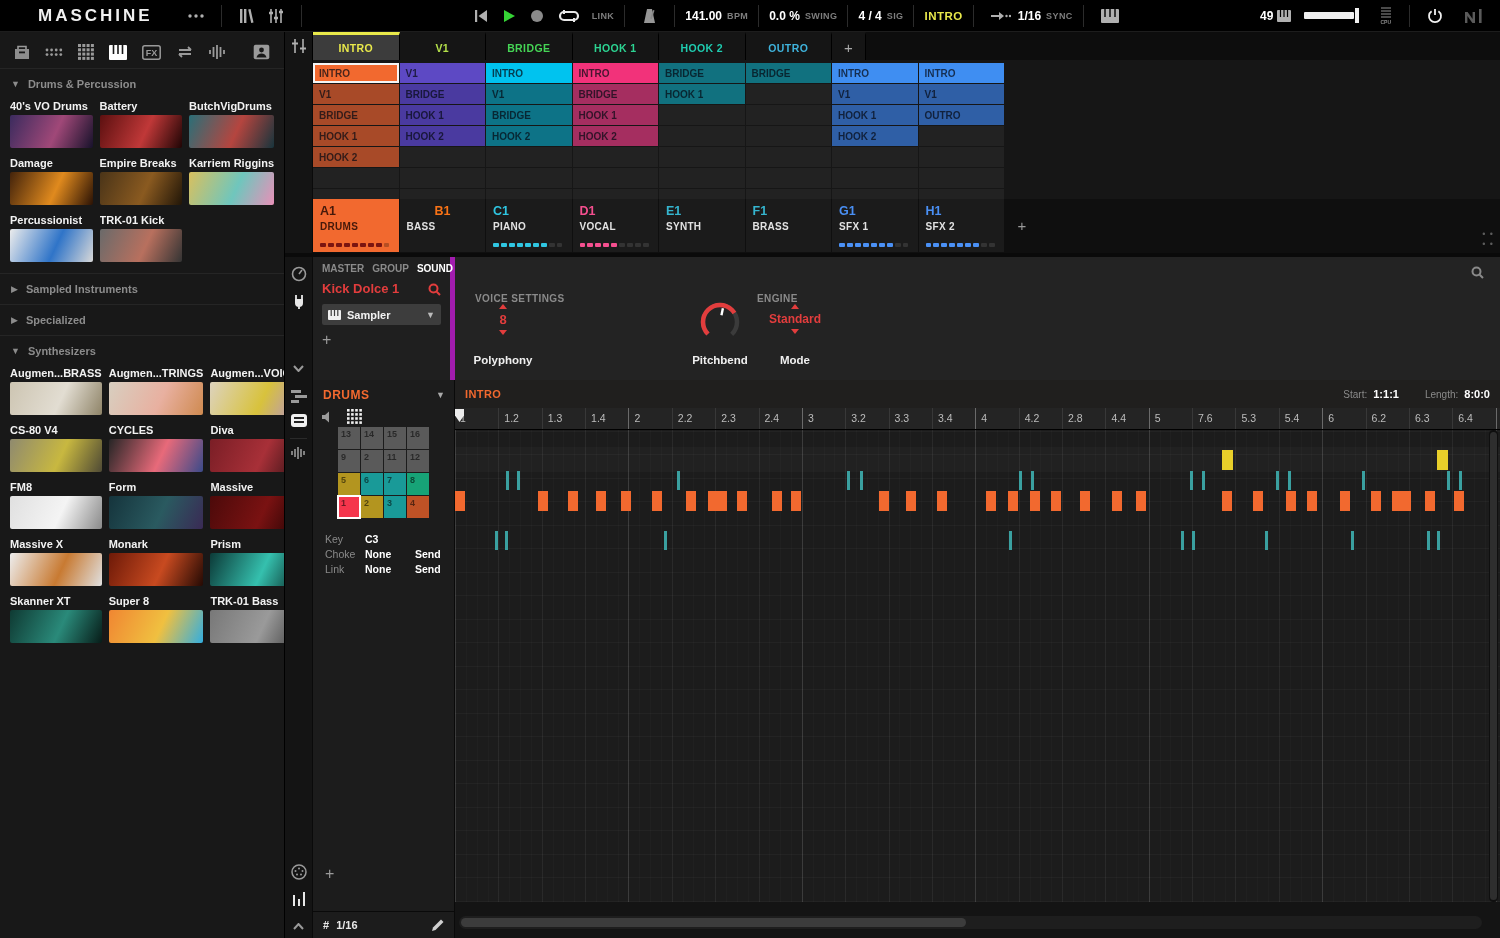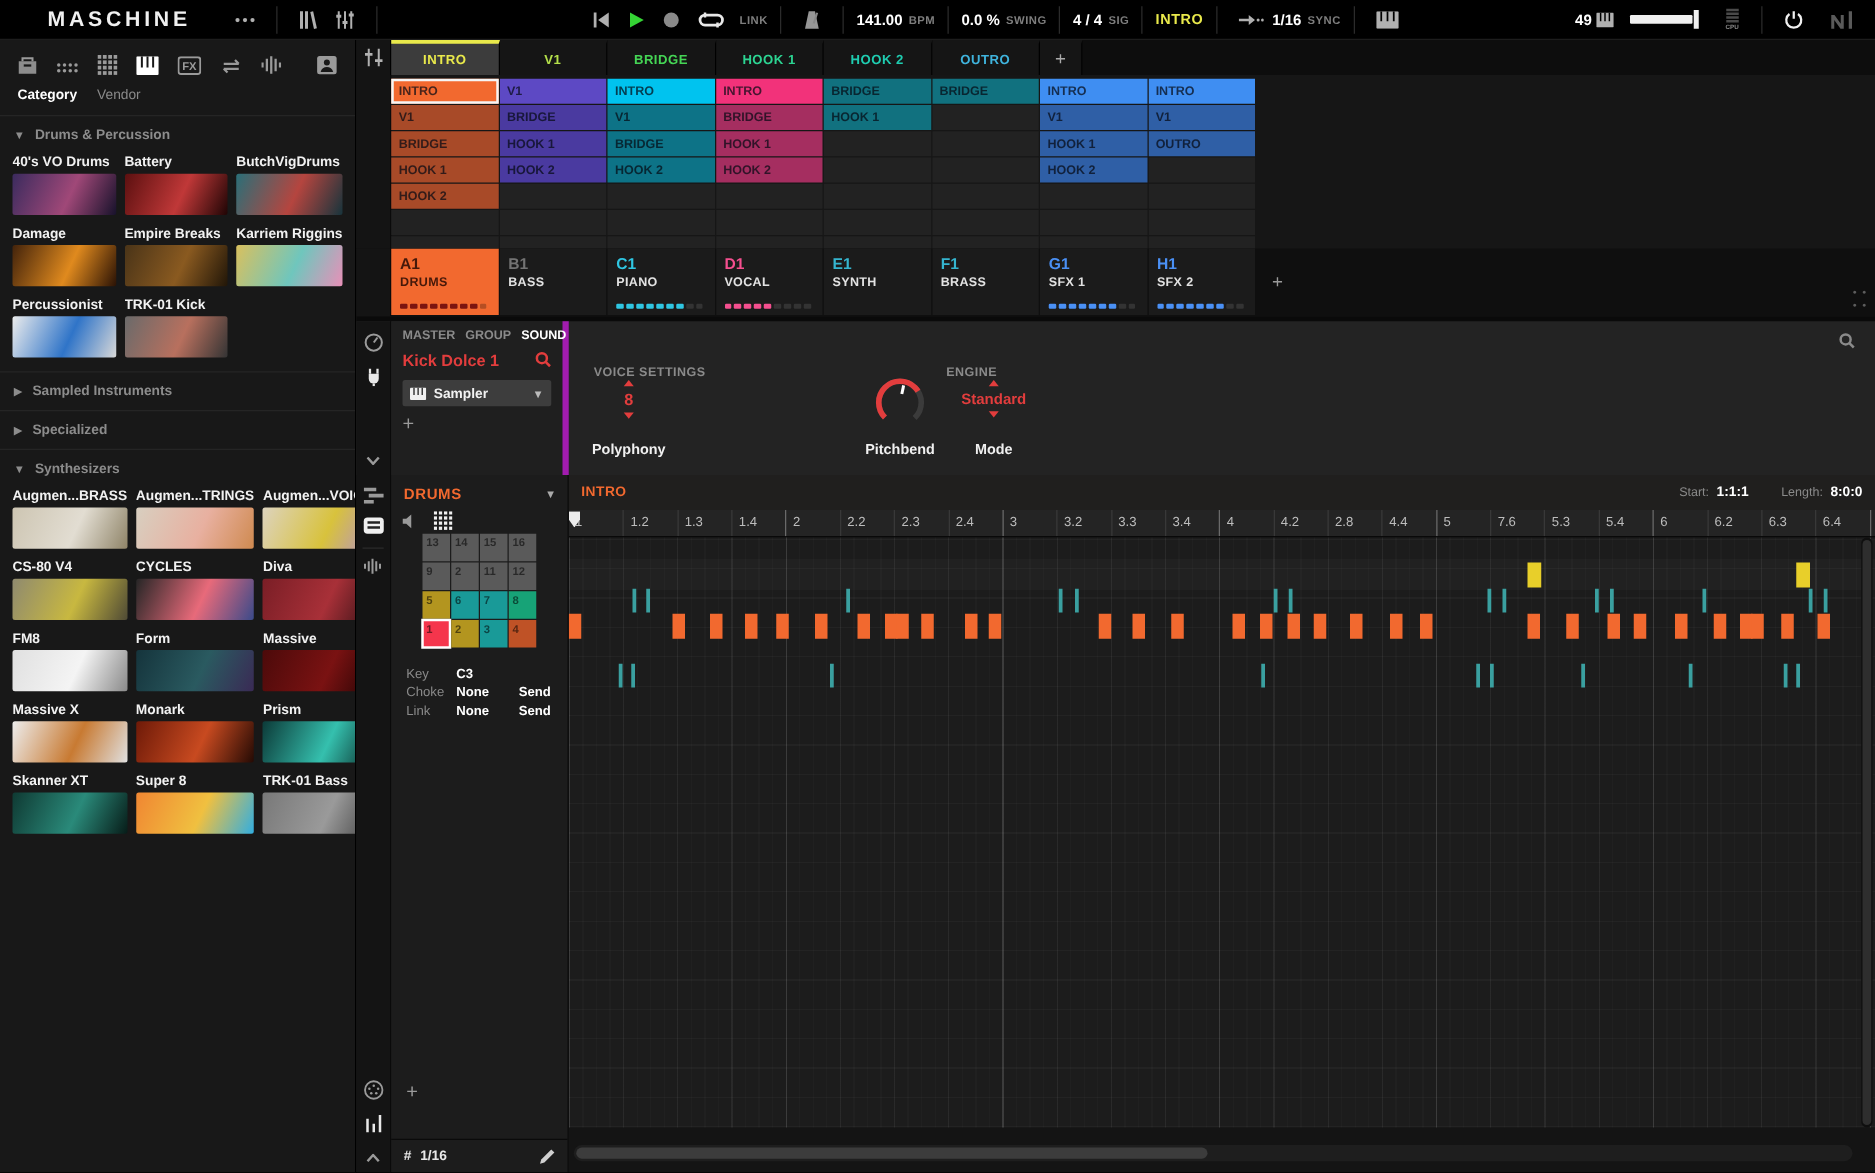--- a/index.html
+++ b/index.html
@@ -21,21 +21,21 @@
   .cpu{display:flex;flex-direction:column;align-items:center;gap:1px;margin:0 8px}
   .cpu .b{width:10px;height:2px;background:#4a4a4a}
   .cpu .t{font-size:5px;color:#8a8a8a;font-weight:bold}
   .ni{color:#5a5a5a;margin:0 14px}
 
   
   .library{position:absolute;left:0;top:32px;width:285px;bottom:0;background:#181818;border-right:1px solid #000;overflow:hidden}
   .lib-tabs{display:flex;gap:18px;padding:11px 14px 0;font-size:12.5px}
   .lib-tab{color:#8a8a8a;padding-bottom:5px}
   .lib-tab.active{color:#fff;font-weight:bold;border-bottom:2px solid #fff}
-  .lib-icons{display:flex;align-items:flex-end;gap:15px;padding:12px 14px 8px;color:#9a9a9a}
+  .lib-icons{display:flex;align-items:center;gap:15px;padding:12px 14px 8px;color:#9a9a9a}
   .lib-icons .active{color:#fff}
   .lib-icons .push{margin-left:auto}
   .lib-title-row{display:flex;align-items:center;padding:8px 14px;color:#fff;font-weight:bold;font-size:15px}
   .lib-title-row .eye{margin-left:auto;color:#d0d0d0}
   .lib-filtertabs{display:flex;gap:16px;padding:2px 14px 10px;font-size:11px}
   .ftab{color:#8a8a8a}.ftab.active{color:#fff;font-weight:bold}
   .lib-sec-head{display:flex;align-items:center;gap:8px;color:#8c8c8c;font-weight:bold;font-size:11px;padding:9px 11px;border-top:1px solid #252525}
   .lib-sec-head .car{font-size:9px;color:#8c8c8c}
   .lib-grid{display:grid;grid-template-columns:repeat(3,1fr);gap:9px 7px;padding:1px 10px 11px}
   .lib-name{font-size:11px;font-weight:bold;color:#f2f2f2;white-space:nowrap;overflow:hidden;margin-bottom:3px}
@@ -66,21 +66,21 @@
   .group-tile.plus{width:34px;background:transparent;display:flex;align-items:center;justify-content:center;color:#9a9a9a;font-size:15px}
   .rhandle{position:absolute;right:6px;bottom:4px;color:#5d5d5d;font-size:9px;letter-spacing:1px}
 
   
   .control{position:absolute;left:0;top:221px;right:0;height:127px;border-top:4px solid #0a0a0a;background:#232323;display:flex}
   .cstrip,.estrip{width:28px;flex:0 0 auto;background:#141414;border-right:1px solid #0a0a0a;position:relative;color:#9a9a9a}
   .sicon{position:absolute;left:0;width:27px;display:flex;justify-content:center}
   .channel{width:142px;flex:0 0 auto;background:#1f1f1f;border-right:5px solid #a21caf;padding:6px 9px;position:relative}
   .scope-tabs{display:flex;gap:8px;font-size:10px;font-weight:bold;color:#8a8a8a;margin-bottom:7px}
   .scope-tab.active{color:#fff}
-  .sound-row{display:flex;align-items:flex-start;color:#e23d3d;font-weight:bold;font-size:13px}
+  .sound-row{display:flex;align-items:flex-end;color:#e23d3d;font-weight:bold;font-size:13px}
   .sound-row .mag{margin-left:auto;color:#e23d3d}
   .plugin-box{margin-top:8px;background:#3d3d3d;border-radius:2px;height:21px;display:flex;align-items:center;gap:6px;padding:0 6px;font-size:11px;font-weight:bold;color:#f2f2f2}
   .plugin-box .car{margin-left:auto;color:#bbb;font-size:9px}
   .add-btn{color:#9a9a9a;font-size:16px;line-height:16px;margin-top:7px;width:14px}
   .params{flex:1;position:relative}
   .ptabs{display:flex;gap:22px;padding:8px 16px 0;font-size:11.5px;color:#9a9a9a;align-items:flex-start}
   .ptab{padding-bottom:5px;white-space:nowrap}
   .ptab.active{color:#fff;font-weight:bold;border-bottom:2px solid #fff}
   .params .mag{position:absolute;right:16px;top:9px;color:#8a8a8a}
   .pg-label{position:absolute;font-size:10px;font-weight:bold;color:#8a8a8a;letter-spacing:.4px}
@@ -327,24 +327,20 @@
           </svg>
         </span>
       <span class="push">
           <svg width="17" height="16" viewBox="0 0 17 16">
             <rect x=".7" y=".7" width="15.6" height="14.6" rx="2" fill="currentColor"></rect>
             <circle cx="8.5" cy="6" r="2.4" fill="#181818"></circle>
             <path d="M3.5 13.5c.6-2.8 2.6-4 5-4s4.4 1.2 5 4z" fill="#181818"></path>
           </svg>
         </span>
     </div>
-    <div class="lib-filtertabs">
-      <span class="ftab active">Category</span>
-      <span class="ftab">Vendor</span>
-    </div>
     <div id="library-sections">
         <div class="lib-sec-head">
           <span class="car">▼</span>
           <span>Drums &amp; Percussion</span>
         </div>
         <div class="lib-grid">
           <div class="lib-item">
             <div class="lib-name">40's VO Drums</div>
             <div class="lib-thumb" style="background: linear-gradient(115deg, rgb(59, 43, 94) 0%, rgb(160, 72, 120) 55%, rgb(23, 18, 43) 100%);"></div>
           </div>
@@ -630,21 +626,21 @@
               <i style="background: rgb(122, 20, 16);"></i>
               <i style="background: rgb(122, 20, 16);"></i>
               <i style="background: rgb(122, 20, 16);"></i>
               <i style="background: rgb(122, 20, 16);"></i>
               <i style="background: rgb(122, 20, 16);"></i>
               <i style="background: rgb(122, 20, 16);"></i>
               <i style="background: rgba(0, 0, 0, 0.25);"></i>
             </div>
           </div>
           <div class="group-tile">
-            <div class="gid" style="color: #737373;">B1</div>
+            <div class="gid" style="color: #f97316; margin-left: 28px;">B1</div>
             <div class="gname">BASS</div>
           </div>
           <div class="group-tile">
             <div class="gid" style="color: rgb(47, 198, 226);">C1</div>
             <div class="gname">PIANO</div>
             <div class="gmeter">
               <i style="background: rgb(47, 198, 226);"></i>
               <i style="background: rgb(47, 198, 226);"></i>
               <i style="background: rgb(47, 198, 226);"></i>
               <i style="background: rgb(47, 198, 226);"></i>

